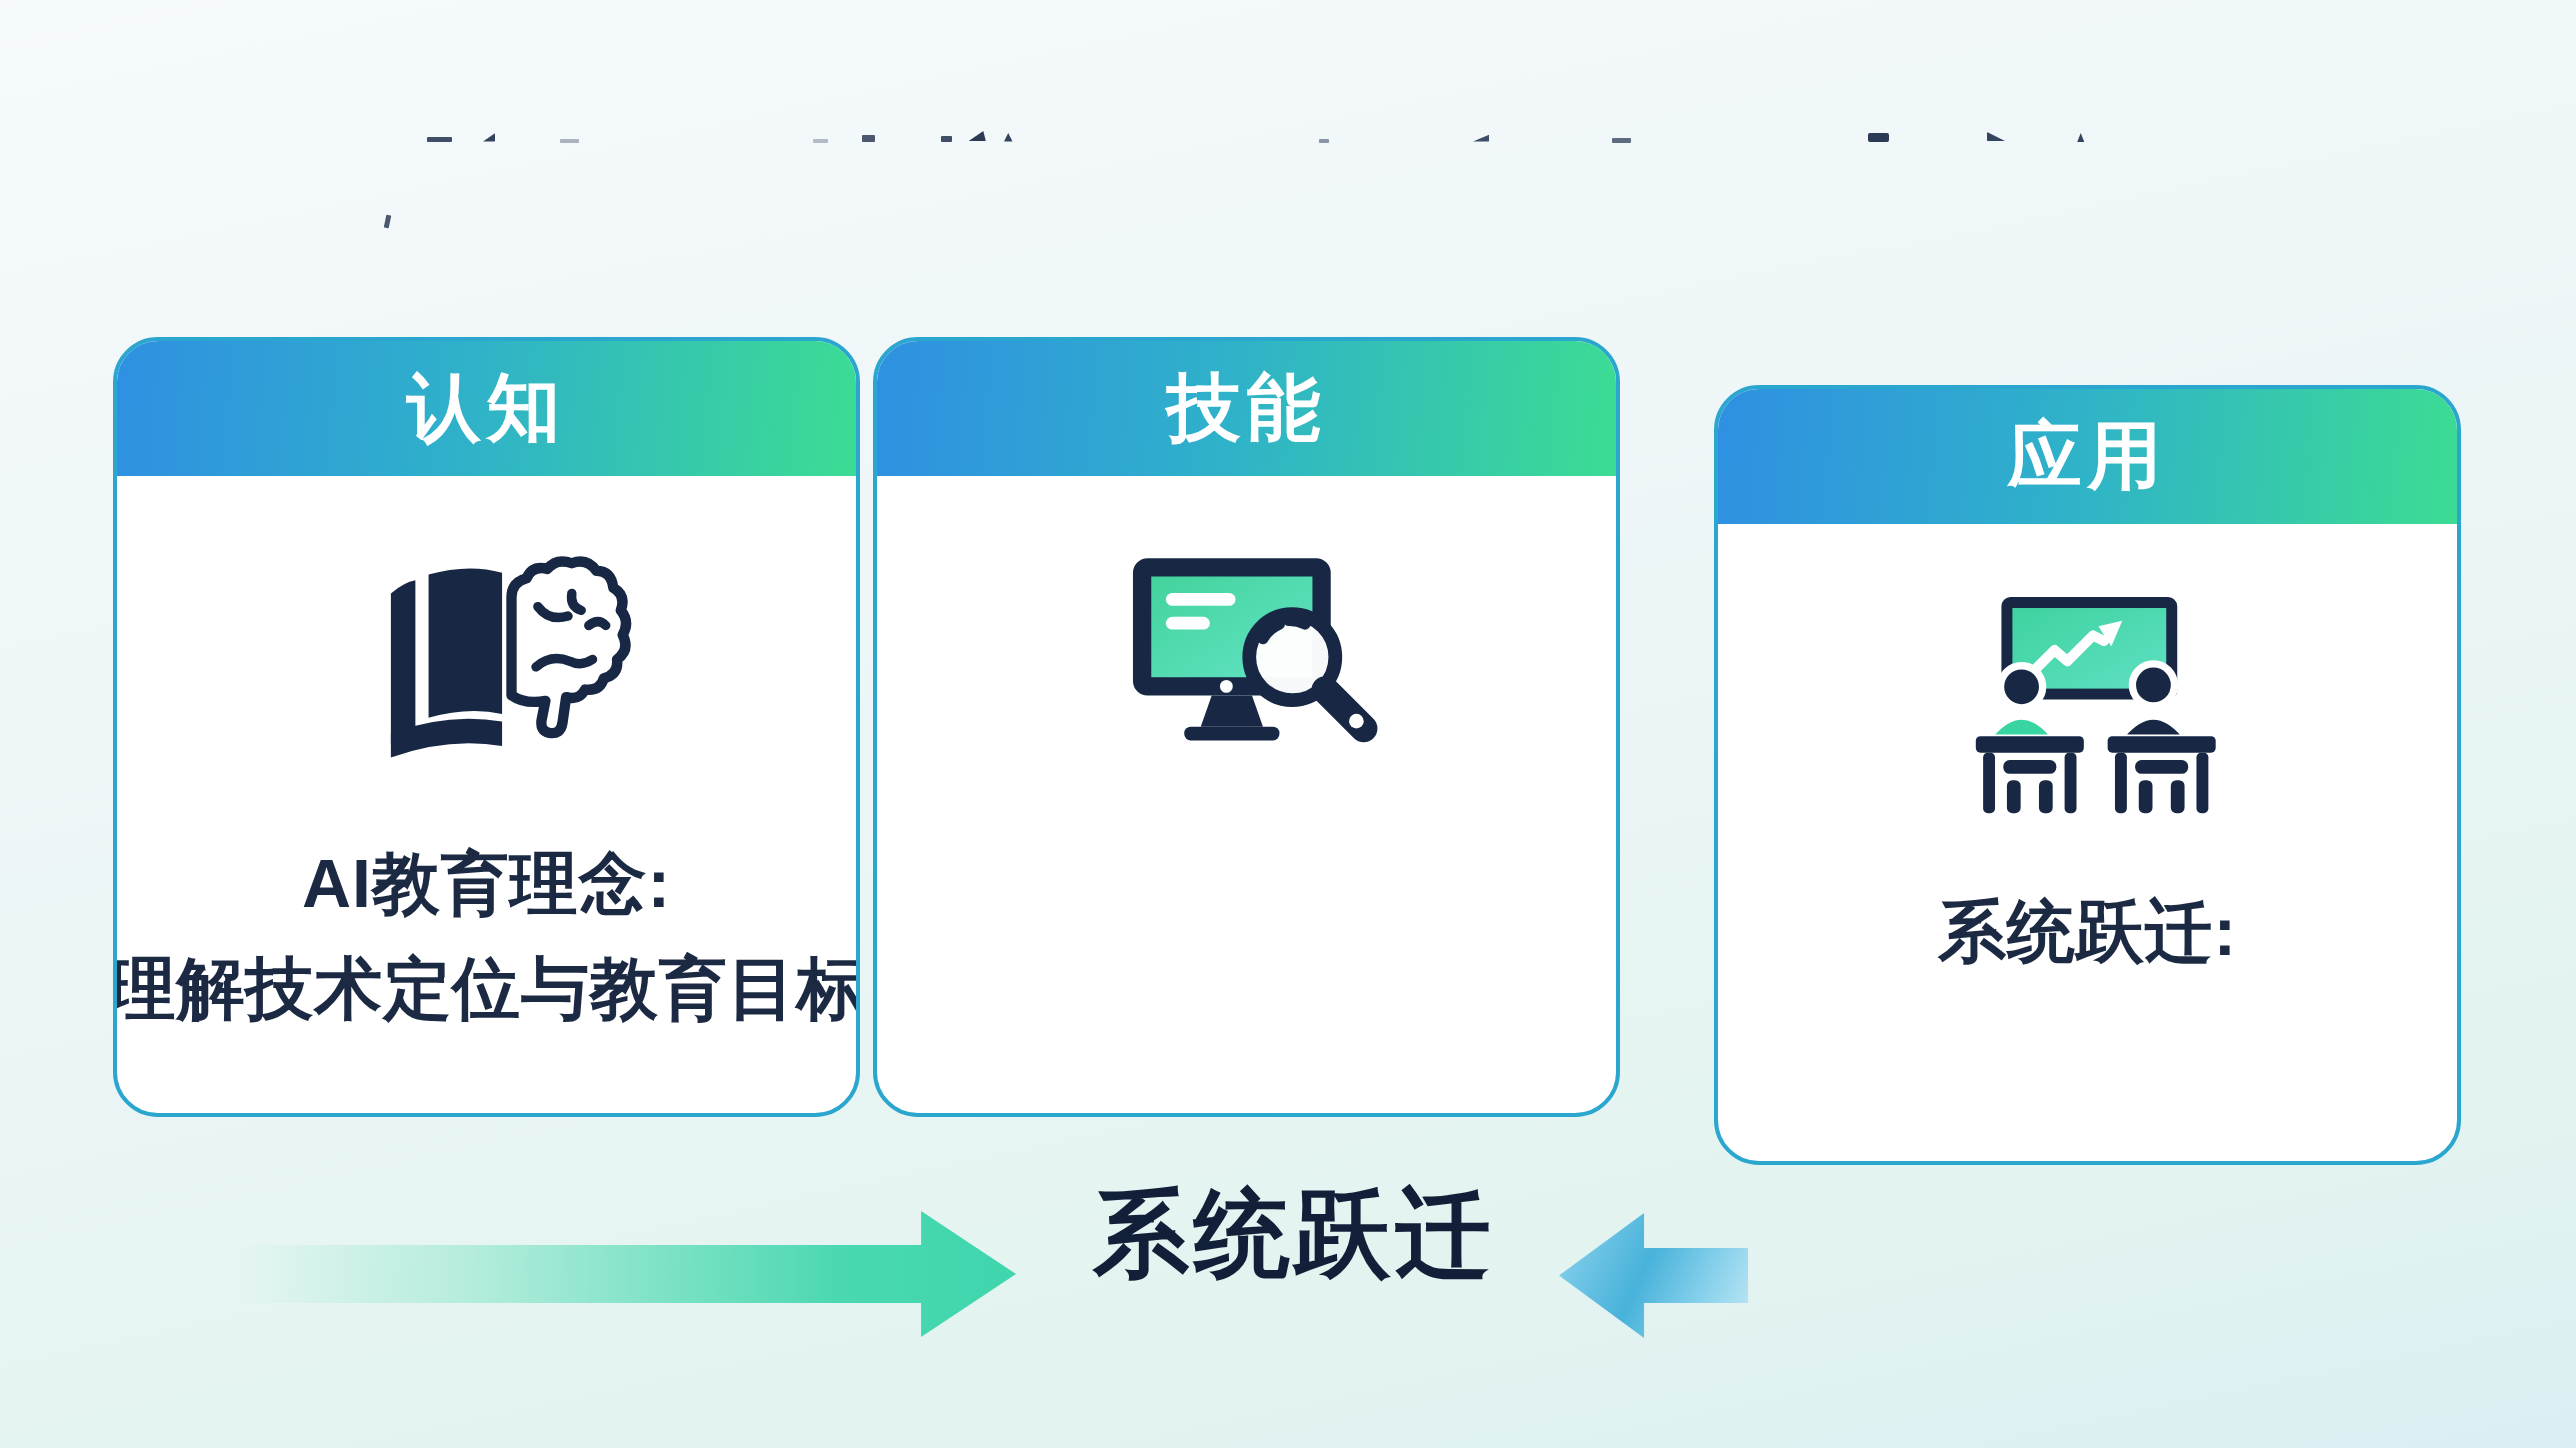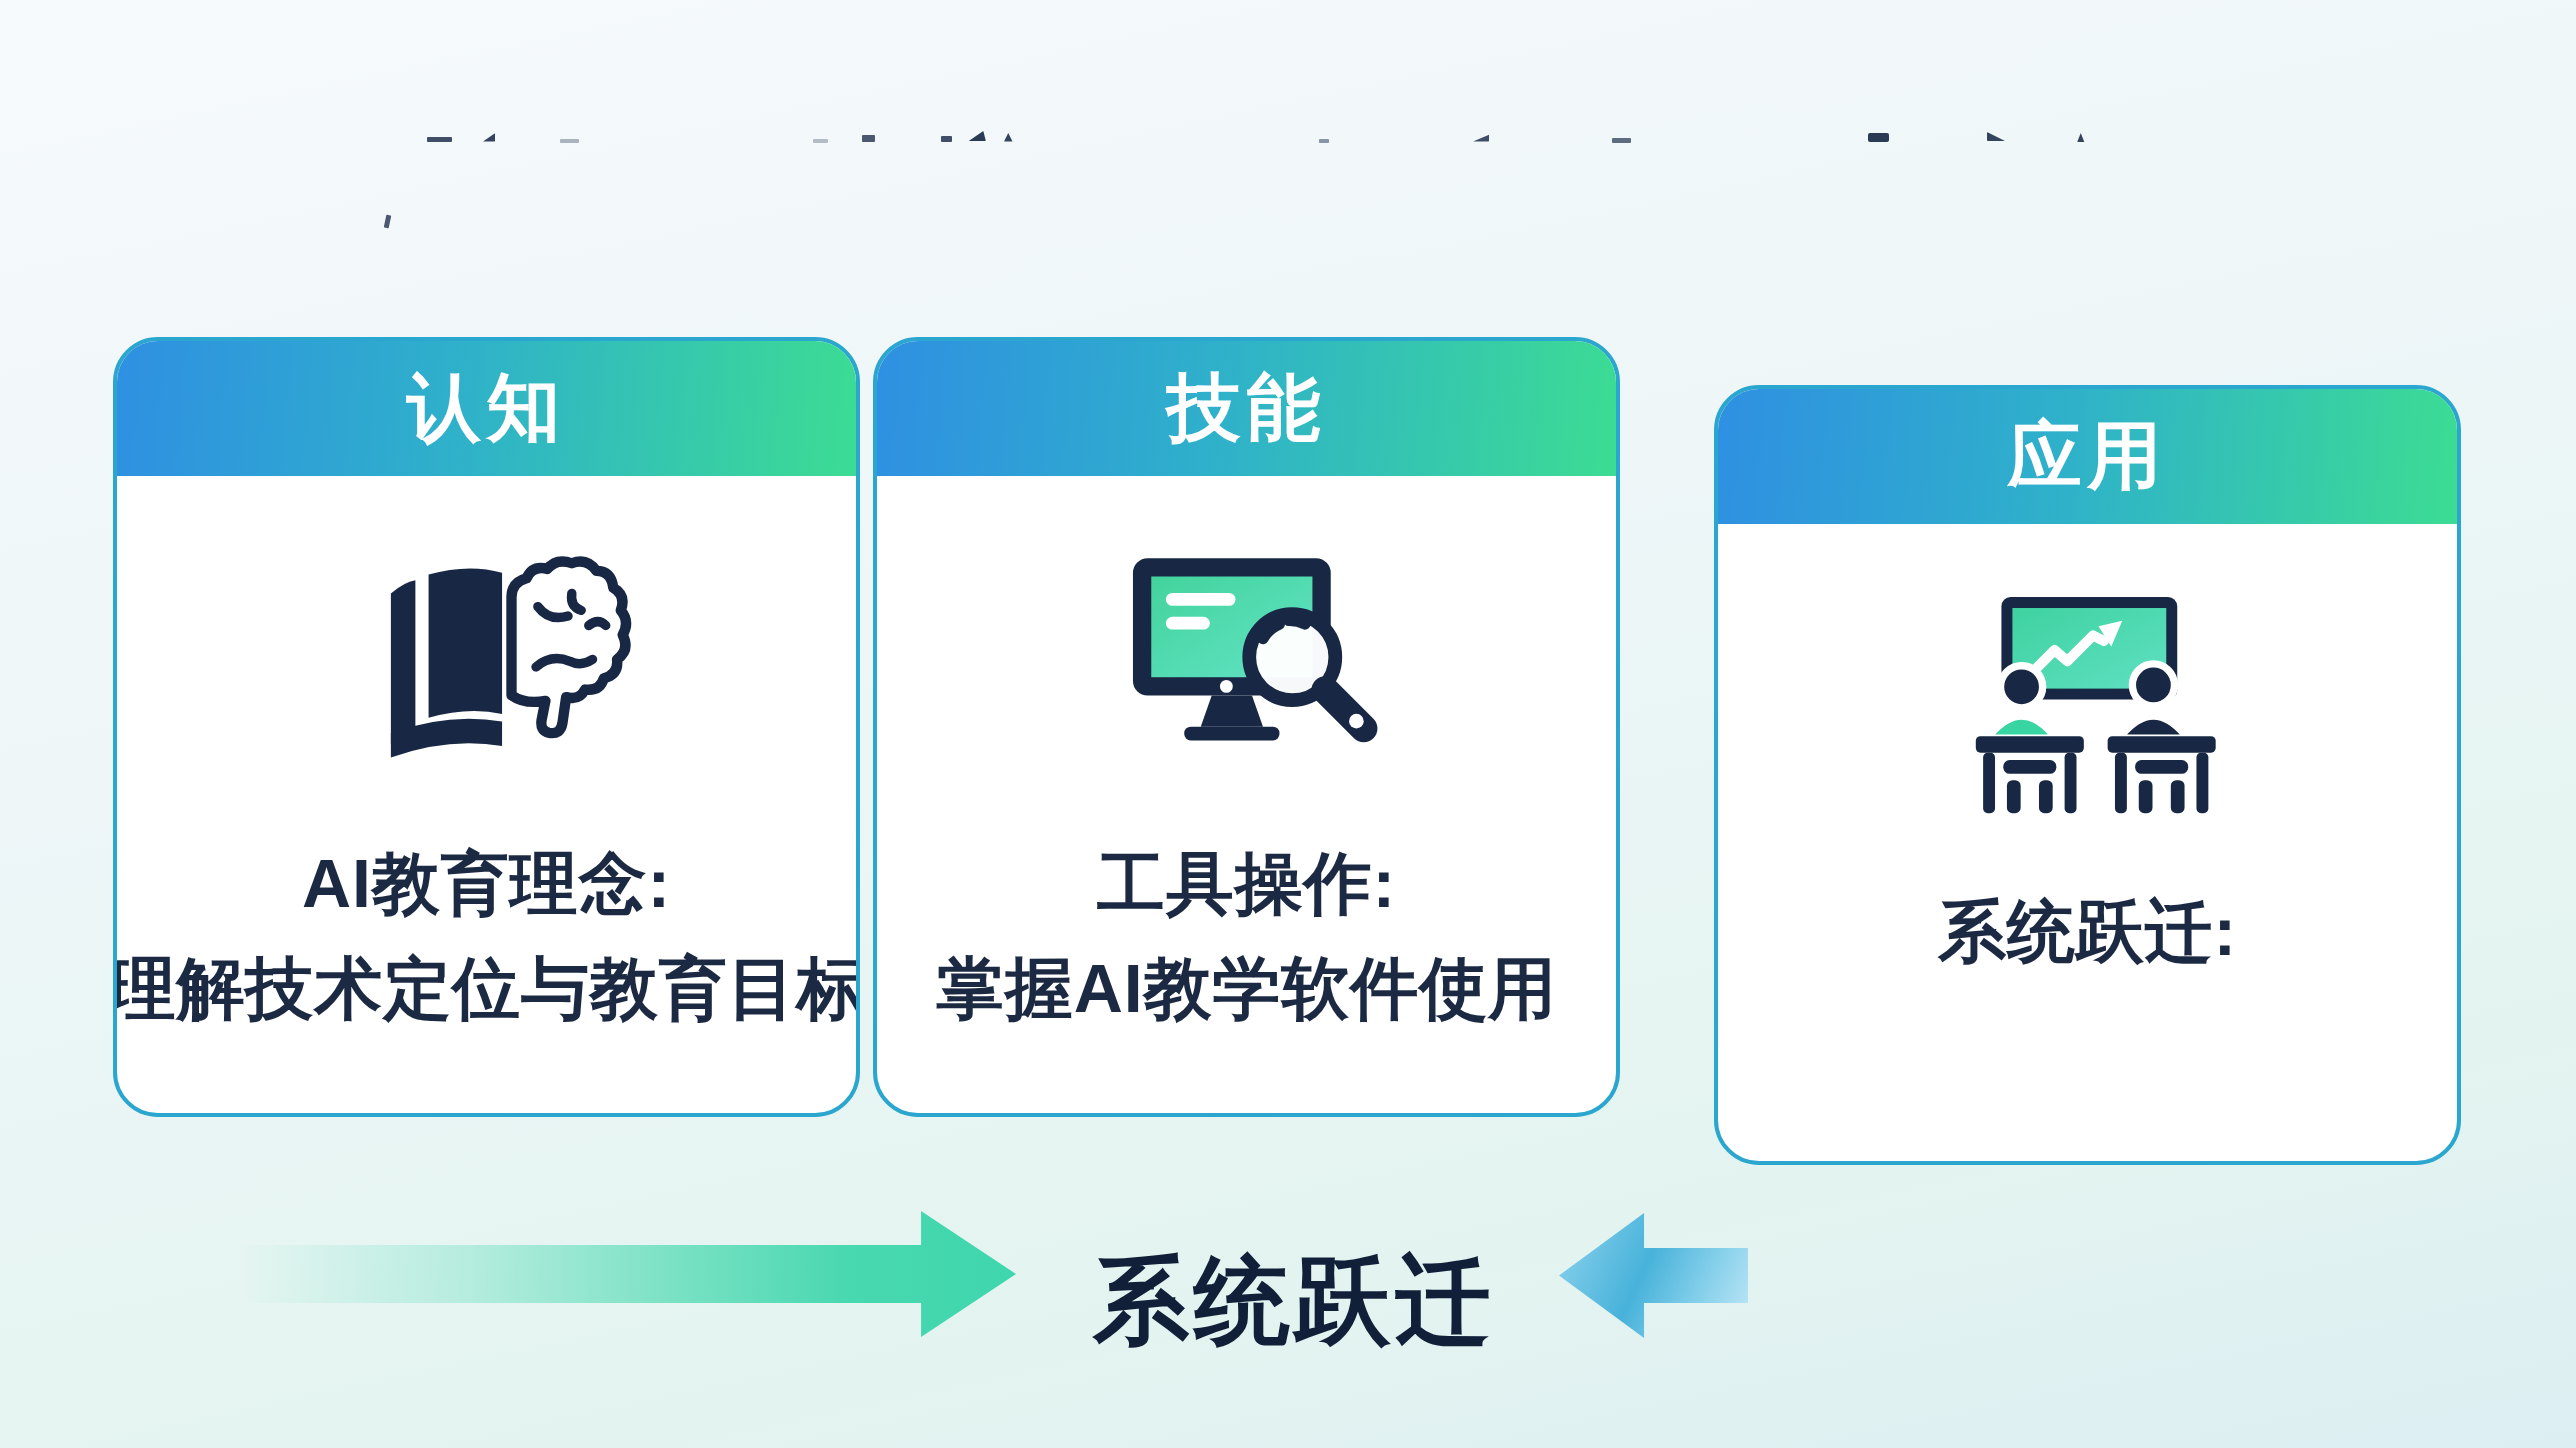--- a/index.html
+++ b/index.html
@@ -43,21 +43,21 @@
     position:absolute;left:238px;top:1211px;width:778px;height:126px;
     background:linear-gradient(to right,rgba(190,238,224,0) 0%,rgba(120,226,196,.45) 30%,#49d8b0 78%,#3fd6ad 100%);
     clip-path:polygon(0% 27%,87.8% 27%,87.8% 0%,100% 50%,87.8% 100%,87.8% 73%,0% 73%);
   }
   .arrow-blue{
     position:absolute;left:1559px;top:1213px;width:189px;height:125px;
     background:linear-gradient(115deg,#8fd4ee 0%,#48b2da 45%,#7fcde9 70%,#c4e9f7 100%);
     clip-path:polygon(0% 50%,45% 0%,45% 28%,100% 28%,100% 72%,45% 72%,45% 100%);
   }
   .foot-label{
-    position:absolute;top:1240px;height:126px;
+    position:absolute;top:1173px;height:126px;
     display:flex;align-items:center;
     color:#121f38;font-size:96px;font-weight:800;letter-spacing:4.7px;white-space:nowrap;
   }
   .label-system{left:1093px;}
   .label-fragment{left:1789px;}
 
   svg{display:block;}
 </style>
 </head>
 <body>
@@ -130,24 +130,20 @@
           <circle cx="138" cy="156" r="7" fill="#ffffff"></circle>
           <polygon points="122,166 166,166 178,200 110,200" fill="#182844"></polygon>
           <rect x="92" y="200" width="104" height="15" rx="7" fill="#182844"></rect>
           <circle cx="210" cy="124" r="47" fill="rgba(255,255,255,0.97)" stroke="#182844" stroke-width="15"></circle>
           <path d="M178,104 A38,38 0 0,1 196,88" stroke="#182844" stroke-width="12" fill="none" stroke-linecap="round"></path>
           <path d="M206,84 A38,38 0 0,1 224,88" stroke="#182844" stroke-width="12" fill="none" stroke-linecap="round"></path>
           <path d="M246,160 L288,202" stroke="#182844" stroke-width="30" stroke-linecap="round"></path>
           <circle cx="280" cy="194" r="8" fill="#ffffff"></circle>
         </svg>
       </div>
-      <div class="card-text">
-        <div>工具操作:</div>
-        <div>掌握AI教学软件使用</div>
-      </div>
     </div>
   </section>
 
   <section class="card" style="left:1714px;margin-top:48px;">
     <header class="card-header">
       <span>应用</span>
     </header>
     <div class="card-body">
       <div class="icon-wrap">
         <svg width="293" height="236" viewBox="0 0 320 250">

